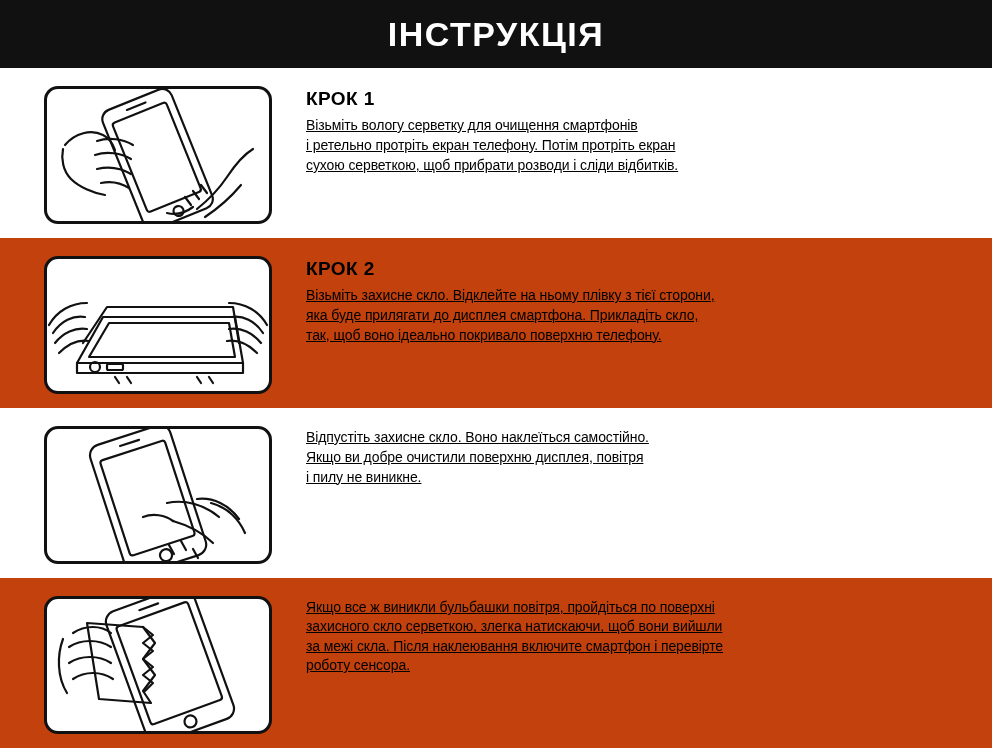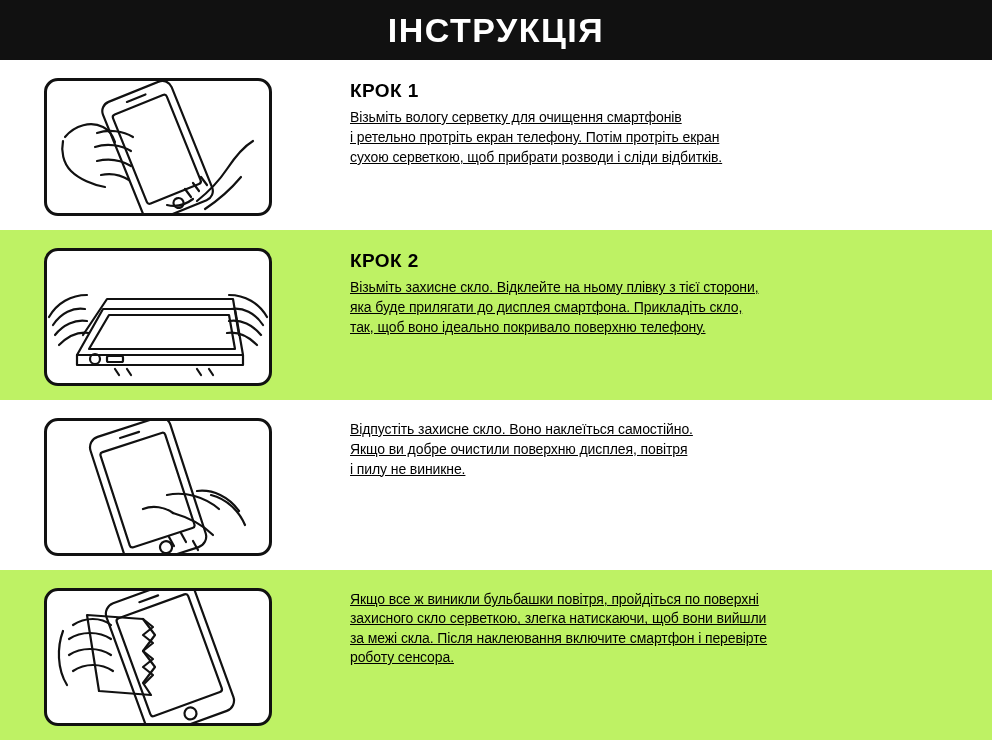--- a/index.html
+++ b/index.html
@@ -14,21 +14,21 @@
     font-family: "Liberation Sans", sans-serif;
     color: #000000;
   }
   .page {
     width: 992px;
     height: 750px;
     position: relative;
     background: #ffffff;
   }
   .header {
-    height: 60px;
+    height: 68px;
     background: #111111;
     color: #ffffff;
     display: flex;
     align-items: center;
     justify-content: center;
   }
   .header-title {
     font-size: 34px;
     font-weight: bold;
     letter-spacing: 1.5px;
@@ -37,24 +37,23 @@
   }
   .steps {
     display: block;
   }
   .step {
     display: flex;
     align-items: flex-start;
     box-sizing: border-box;
     padding: 14px 18px 14px 44px;
     min-height: 158px;
-    gap: 44px;
   }
   .step.alt {
-    background: #bef264;
+    background: #c2410c;
   }
   .step.plain {
     background: #ffffff;
   }
   .thumb {
     width: 222px;
     height: 132px;
     flex: 0 0 222px;
     border: 3px solid #111111;
     border-radius: 14px;

